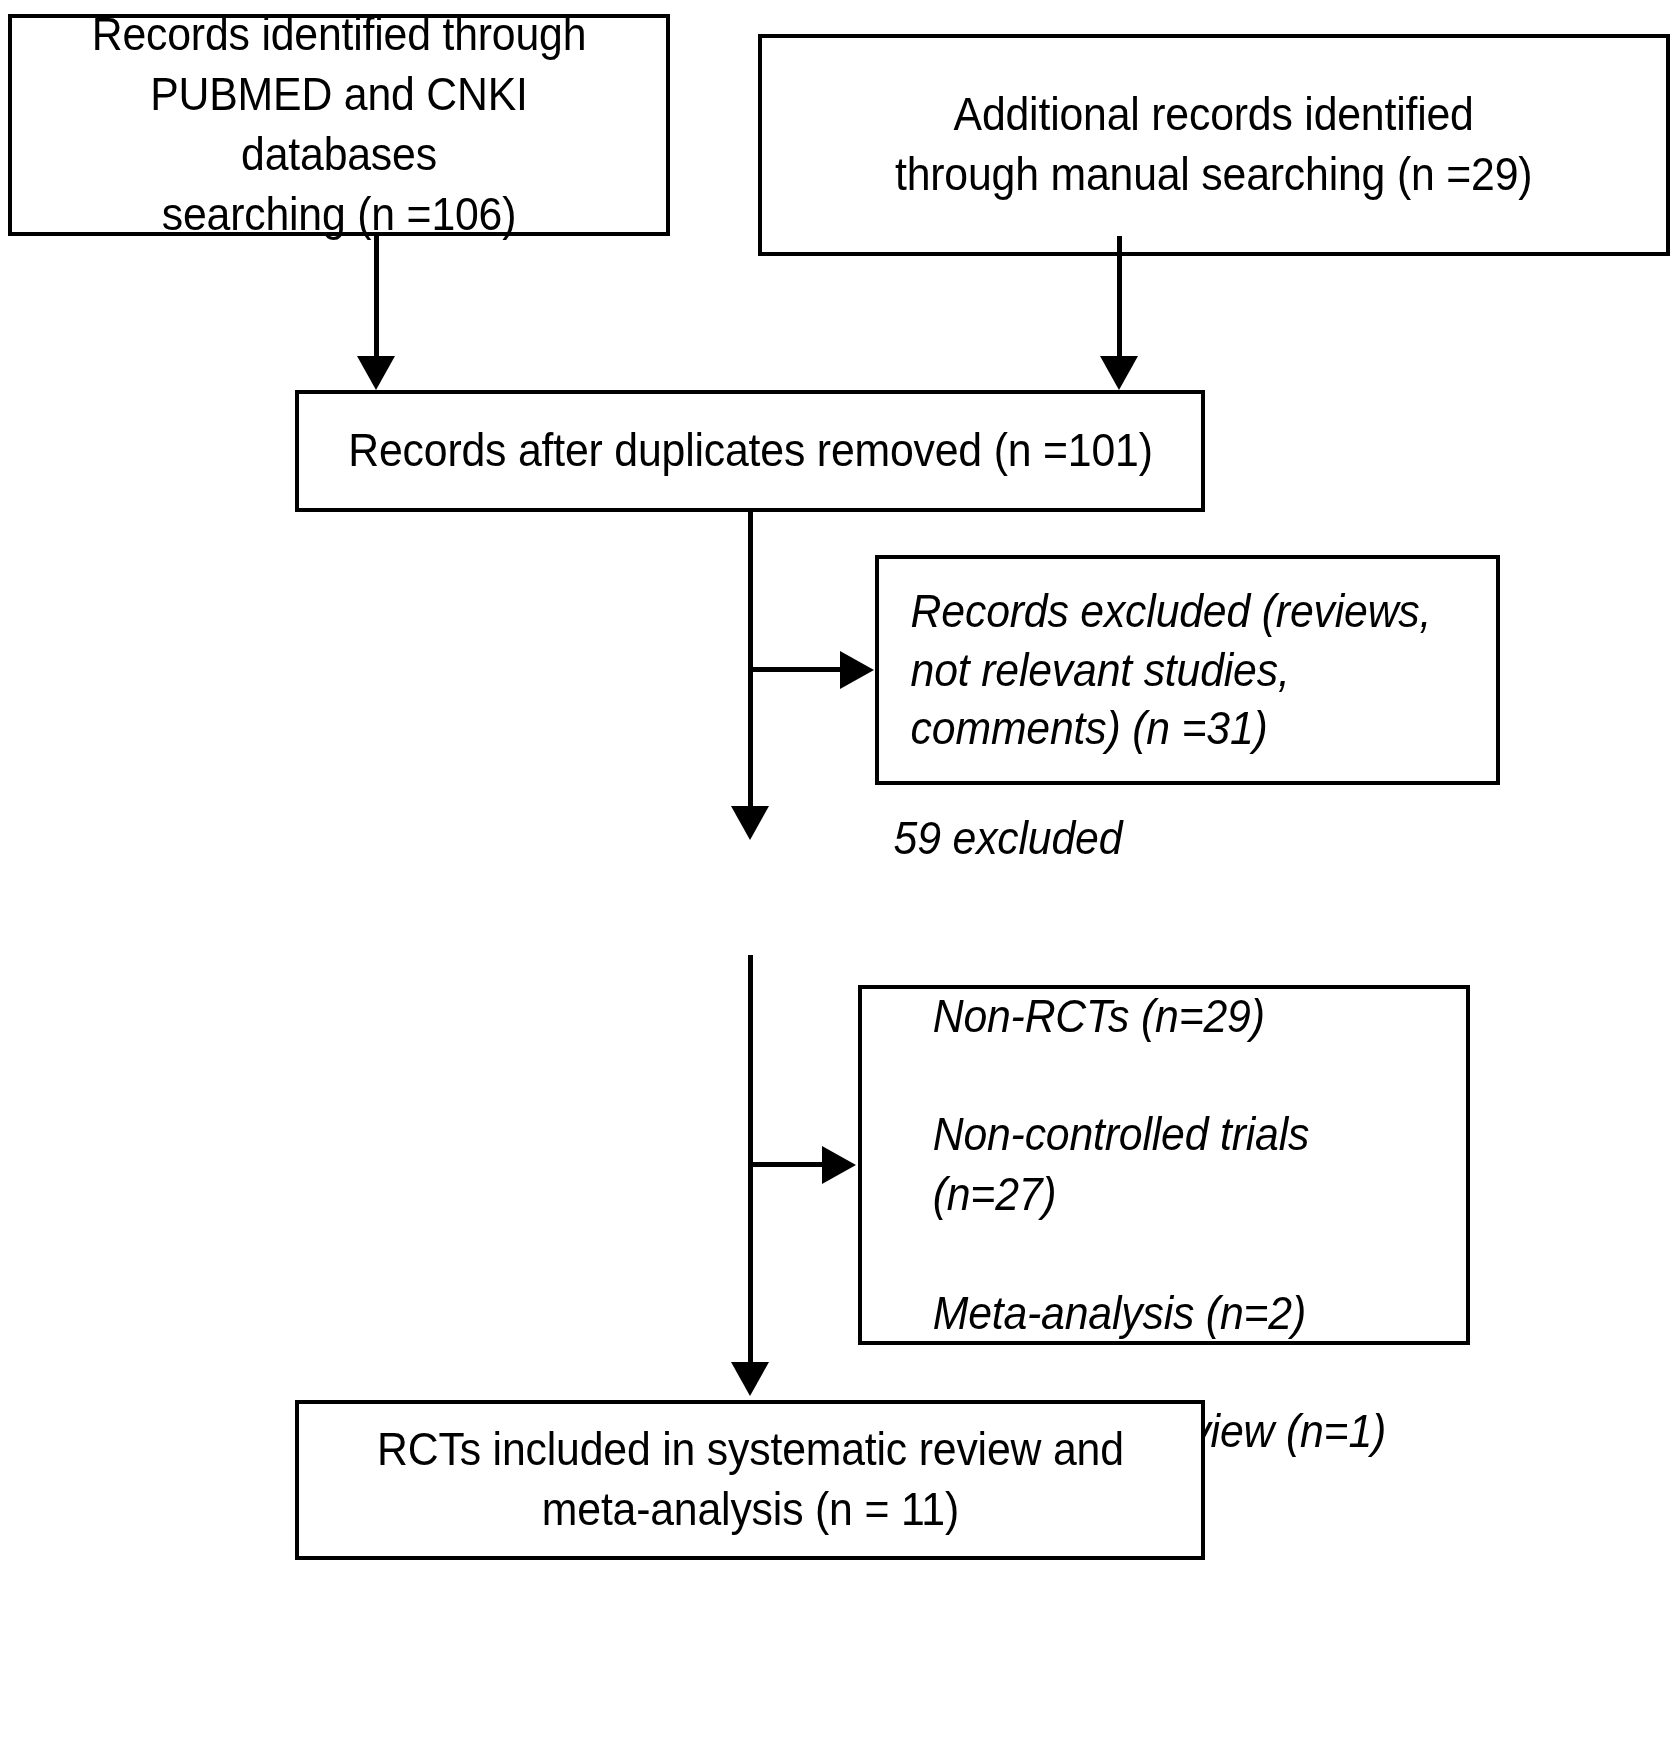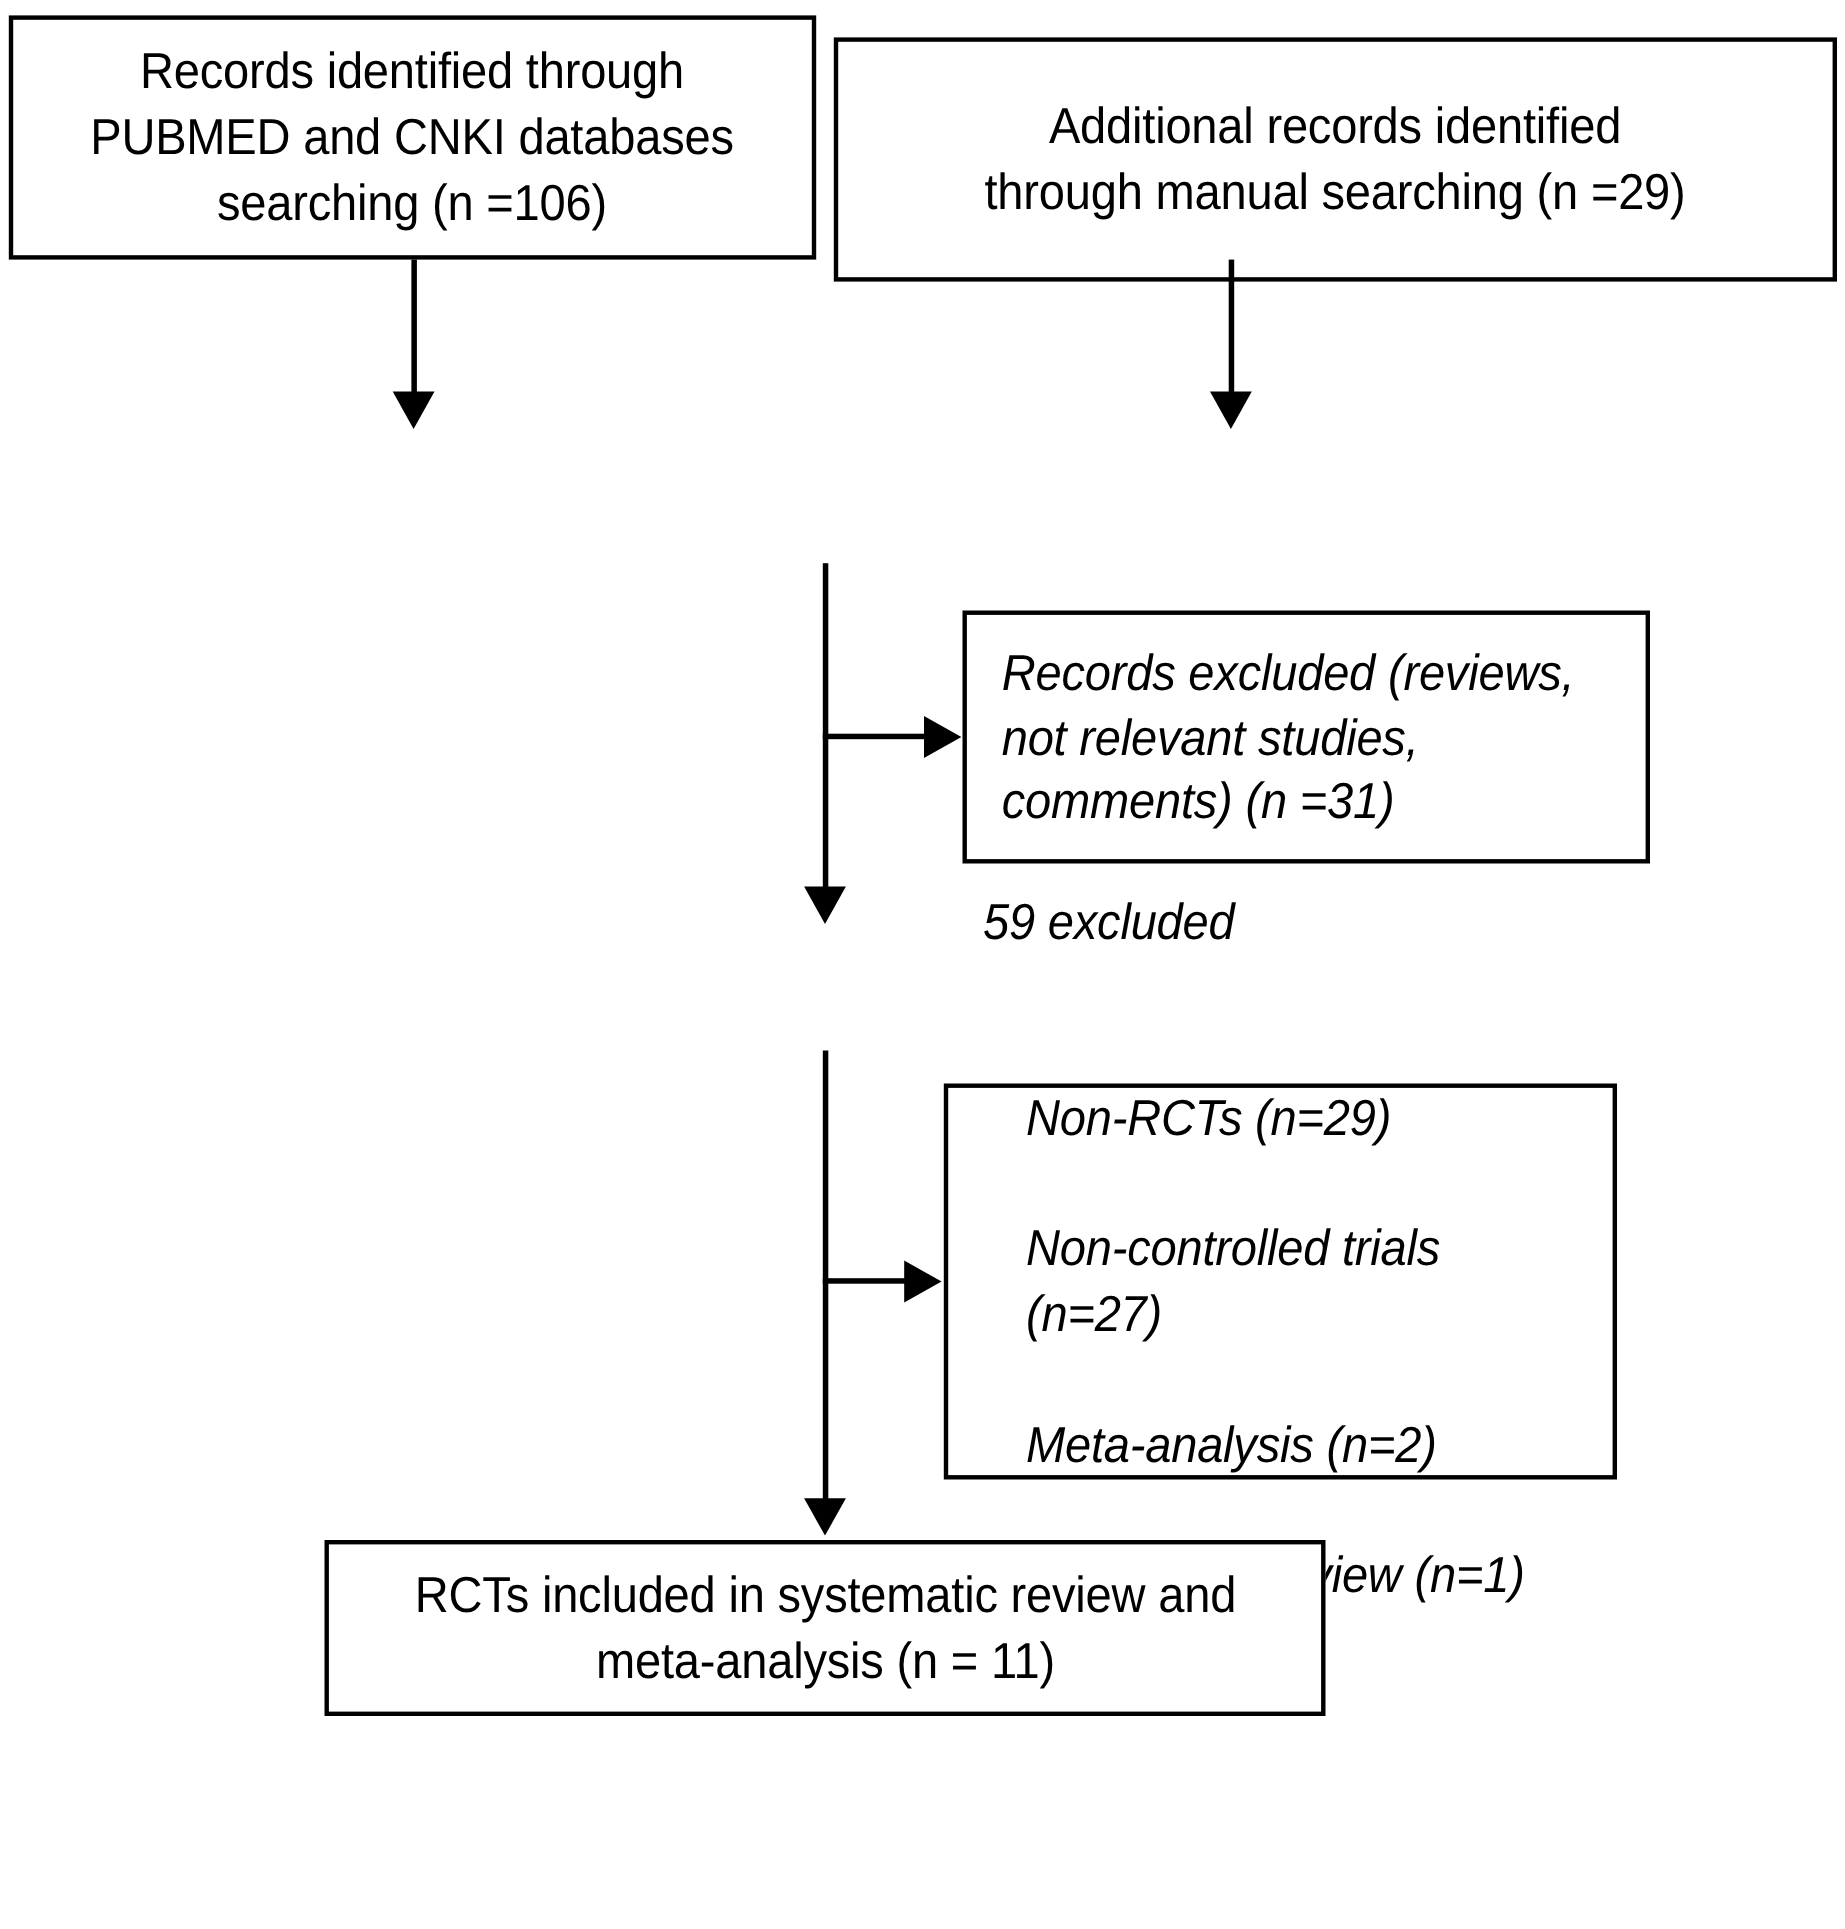--- a/index.html
+++ b/index.html
@@ -95,37 +95,40 @@
     border-top: 19px solid transparent;
     border-bottom: 19px solid transparent;
     border-left: 34px solid #000000;
   }
 </style>
 </head>
 <body>
 
 <div id="canvas">
 
-  <div class="box" style="left:8px; top:14px; width:734px; height:222px;">
+  <div class="box" style="left:8px; top:14px; width:662px; height:222px;">
     <div class="box-text">Records identified through
 PUBMED and CNKI  databases
 searching (n =106)</div>
   </div>
 
   <div class="box" style="left:758px; top:14px; width:912px; height:222px;margin-top:20px;">
     <div class="box-text">Additional records identified
 through  manual searching (n =29)</div>
   </div>
 
   <div class="vline" style="left:374px; top:236px; height:124px;"></div>
   <div class="arrow-down" style="left:357px; top:356px;"></div>
 
   <div class="vline" style="left:1117px; top:236px; height:124px;"></div>
   <div class="arrow-down" style="left:1100px; top:356px;"></div>
 
+  <div class="box" style="left:295px; top:390px; width:910px; height:122px;">
+    <div class="box-text">Records after duplicates removed (n =101)</div>
+  </div>
 
   <div class="vline" style="left:748px; top:512px; height:298px;"></div>
   <div class="arrow-down" style="left:731px; top:806px;"></div>
 
   <div class="hline" style="left:748px; top:667px; width:96px;"></div>
   <div class="arrow-right" style="left:840px; top:651px;"></div>
 
   <div class="box box-left-align" style="left:875px; top:555px; width:625px; height:230px;">
     <div class="box-text-left">Records excluded (reviews,
 not relevant studies,

